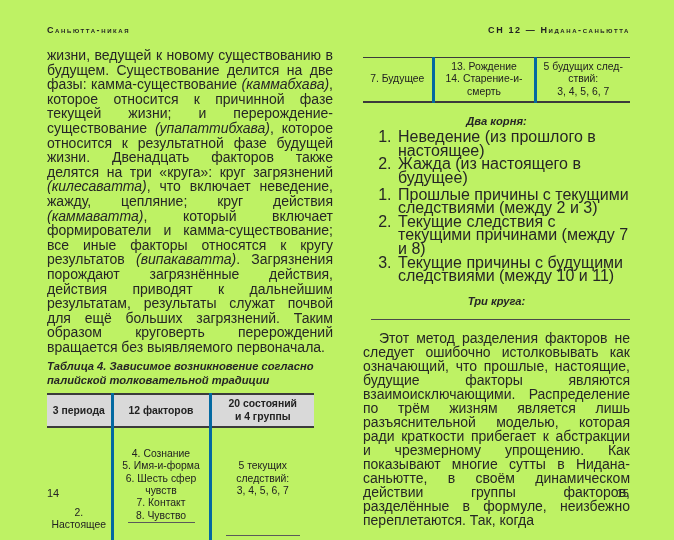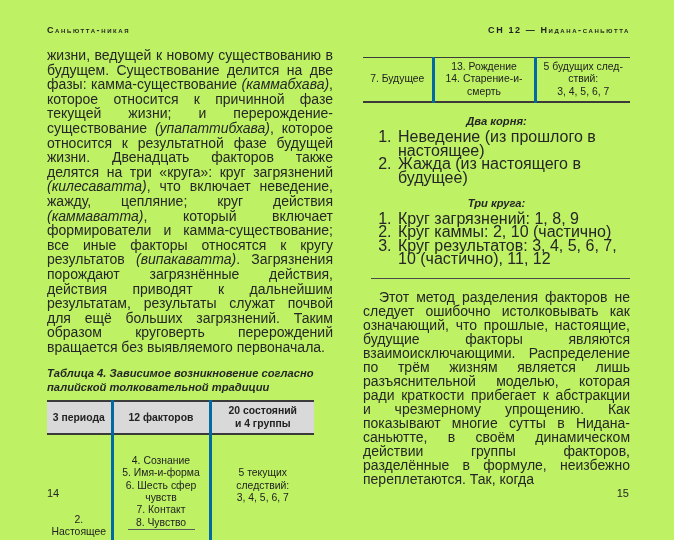--- a/index.html
+++ b/index.html
@@ -10,21 +10,21 @@
   .page.right{left:363px;width:267px;}
 
   .running-head{font-size:9px;font-weight:bold;font-variant:small-caps;
                 letter-spacing:1.6px;color:#222;}
   .running-head.rh-right{text-align:right;}
 
   .body-text{margin:13px 0 0 0;font-size:14px;line-height:14.6px;
              text-align:justify;text-indent:0;}
   .it{font-style:italic;}
 
-  .caption{margin-top:12px;font-size:11.2px;line-height:14px;font-weight:bold;
+  .caption{margin-top:5px;font-size:11.2px;line-height:14px;font-weight:bold;
            font-style:italic;white-space:pre-line;}
 
   table.dep{border-collapse:collapse;table-layout:fixed;width:267px;margin-top:6px;
             font-size:10.4px;line-height:12.4px;text-align:center;color:#222;}
   table.dep{border-top:2px solid #3b3b3b;border-bottom:2px solid #3b3b3b;}
   table.dep th,table.dep td{padding:3px 2px;white-space:pre-line;vertical-align:middle;}
   table.dep th{background:#d9d9d9;font-weight:bold;border-bottom:2px solid #3b3b3b;}
   table.dep th+th,table.dep td+td{border-left:3px solid #0369a1;}
   tr.row-past td{border-bottom:1px solid #3b3b3b;}
   td.split{padding:0;}
@@ -124,27 +124,27 @@
         </tr>
       </tbody>
     </table>
 
     <div class="sec-head">Два корня:</div>
     <ol class="sec-list">
       <li>Неведение (из прошлого в настоящее)</li>
       <li>Жажда (из настоящего в будущее)</li>
     </ol>
 
+    <ol class="sec-list">
+      <li>Прошлые причины с текущими следствиями (между 2 и 3)</li>
+      <li>Текущие следствия с текущими причинами (между 7 и 8)</li>
+      <li>Текущие причины с будущими следствиями (между 10 и 11)</li>
+    </ol>
 
     <div class="sec-head">Три круга:</div>
-    <ol class="sec-list">
-      <li>Круг загрязнений: 1, 8, 9</li>
-      <li>Круг каммы: 2, 10 (частично)</li>
-      <li>Круг результатов: 3, 4, 5, 6, 7, 10 (частично), 11, 12</li>
-    </ol>
 
     <hr class="rule">
 
     <p class="body-text right-par">Этот метод разделения факторов не следует ошибочно истолковывать как означающий, что прошлые, настоящие, будущие факторы являются взаимоисключающими. Распределение по трём жизням является лишь разъяснительной моделью, которая ради краткости прибегает к абстракции и чрезмерному упрощению. Как показывают многие сутты в Нидана-саньютте, в своём динамическом действии группы факторов, разделённые в формуле, неизбежно переплетаются. Так, когда</p>
 
     <div class="page-number pn-right">15</div>
   </div>
 </div>
 
 </body></html>

